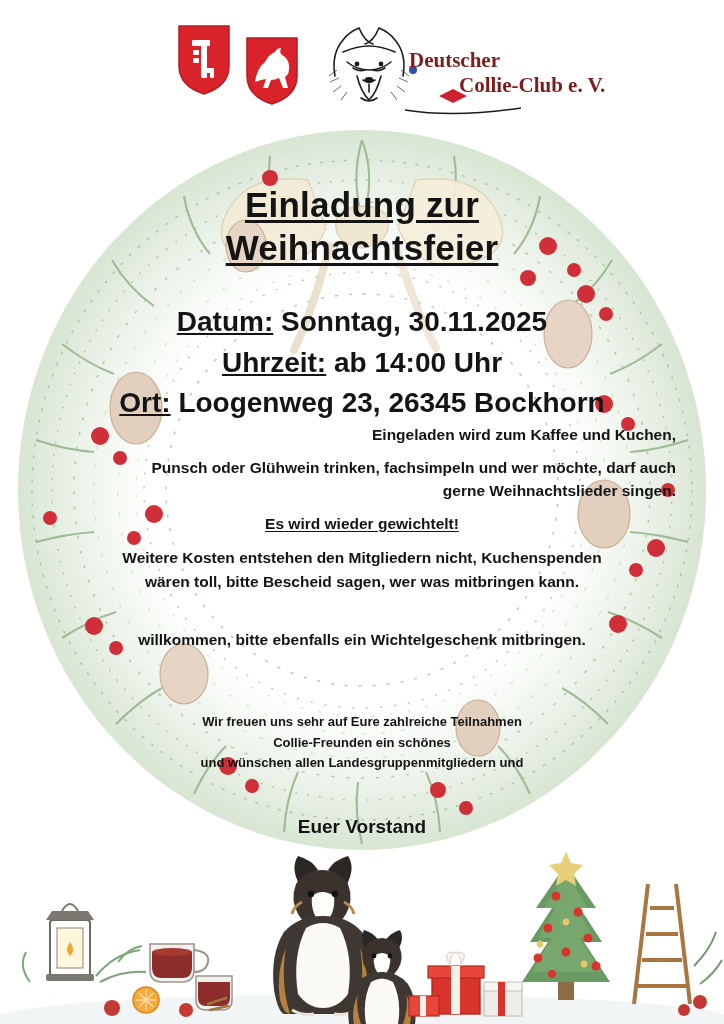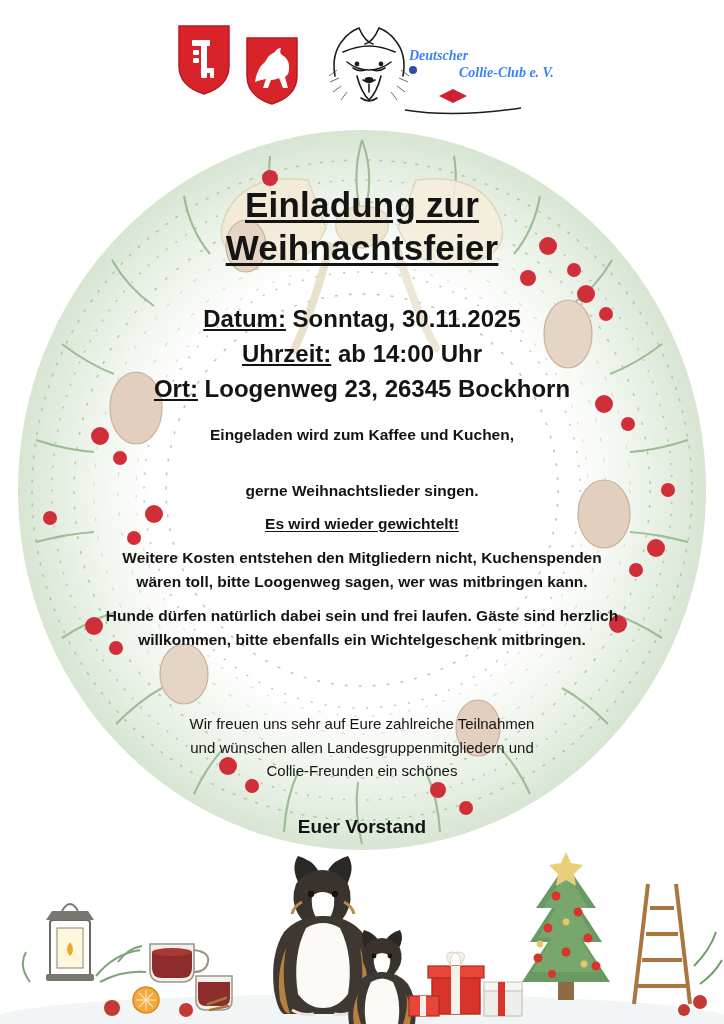--- a/index.html
+++ b/index.html
@@ -57,25 +57,24 @@
     position: relative;
     width: 230px;
     height: 100px;
     margin-left: 4px;
   }
   .club-logo .club-text {
     position: absolute;
     left: 92px;
     top: 30px;
     font-family: "Liberation Serif", serif;
-    font-style: italic;
-    font-weight: 700;
-    color: #3b82f6;
+    font-weight: 700;
+    color: #7f1d1d;
     line-height: 1.18;
-    font-size: 14px;
+    font-size: 21px;
     white-space: nowrap;
   }
   .club-logo .club-text .l2 { display: block; padding-left: 6px; margin-left: 44px; }
 
   
   .content {
     position: absolute;
     left: 0;
     top: 6px;
     width: 724px;
@@ -94,46 +93,46 @@
     line-height: 1.22;
     letter-spacing: .2px;
   }
   .title .u { text-decoration: underline; text-underline-offset: 3px; }
 
   .whenwhere {
     position: absolute;
     left: 62px;
     top: 296px;
     width: 600px;
-    font-size: 24px;
+    font-size: 28px;
     font-weight: 700;
     line-height: 1.45;
   }
   .whenwhere .lbl { text-decoration: underline; text-underline-offset: 2px; }
 
   .body-block {
     position: absolute;
     left: 48px;
     top: 417px;
     width: 628px;
     font-size: 15.5px;
     font-weight: 700;
     line-height: 1.52;
   }
   .body-block p { margin: 0 0 11px 0; }
-  .body-block p.tight { margin-bottom: 9px; }
+  .body-block p.tight { margin-bottom: 9px; text-align: right; }
   .body-block .ul { text-decoration: underline; text-underline-offset: 2px; }
 
   .closing {
     position: absolute;
     left: 110px;
     top: 706px;
     width: 504px;
-    font-size: 15px;
-    font-weight: 400;
+    font-size: 13px;
+    font-weight: 700;
     line-height: 1.58;
   }
   .signature {
     position: absolute;
     left: 180px;
     top: 810px;
     width: 364px;
     font-size: 19px;
     font-weight: 700;
   }
@@ -335,40 +334,40 @@
     </div>
     <div>
       <span class="lbl">Ort:</span>
       <span>Loogenweg 23, 26345 Bockhorn</span>
     </div>
   </div>
 
   <div class="body-block">
     <p class="tight">Eingeladen wird zum Kaffee und Kuchen,</p>
     <p class="tight">
-      <br>
+      <span>Punsch oder Glühwein trinken, fachsimpeln und wer möchte, darf auch</span><br>
       <span>gerne Weihnachtslieder singen.</span>
     </p>
     <p>
       <span class="ul">Es wird wieder gewichtelt!</span>
     </p>
     <p>
       <span>Weitere Kosten entstehen den Mitgliedern nicht, Kuchenspenden</span><br>
-      <span>wären toll, bitte Loogenweg sagen, wer was mitbringen kann.</span>
+      <span>wären toll, bitte Bescheid sagen, wer was mitbringen kann.</span>
     </p>
     <p>
-      <span>Hunde dürfen natürlich dabei sein und frei laufen.  Gäste sind herzlich</span><br>
+      <br>
       <span>willkommen, bitte ebenfalls ein Wichtelgeschenk mitbringen.</span>
     </p>
   </div>
 
   <div class="closing">
     <div>Wir freuen uns sehr auf Eure zahlreiche Teilnahmen</div>
+    <div>Collie-Freunden ein schönes</div>
     <div>und wünschen allen Landesgruppenmitgliedern und</div>
-    <div>Collie-Freunden ein schönes</div>
   </div>
 
   <div class="signature">Euer Vorstand</div>
 </div>
 
 <div class="scene">
   <svg viewBox="0 0 724 200" xmlns="http://www.w3.org/2000/svg" aria-hidden="true">
 
     <ellipse cx="362" cy="196" rx="370" ry="26" fill="#f2f5f6"></ellipse>
 

